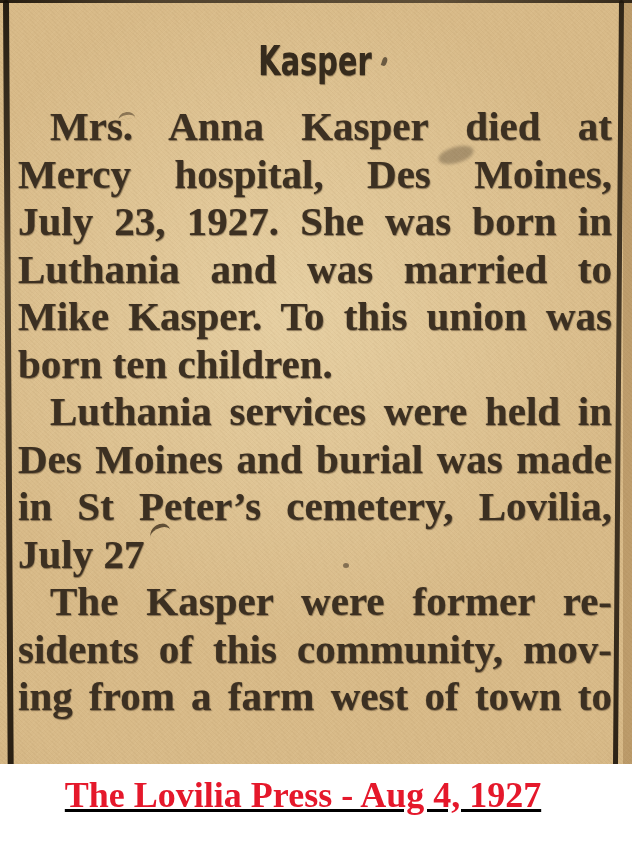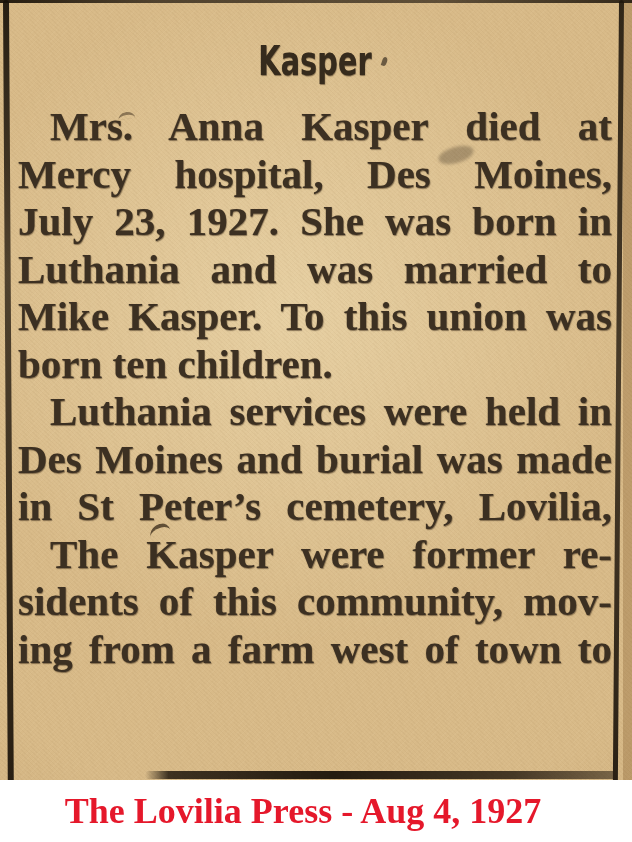--- a/index.html
+++ b/index.html
@@ -97,27 +97,28 @@
   .artifact { position: absolute; z-index: 4; background: var(--ink, #3c3022); }
   .a-headline-comma { left: 382px; top: 57px;  width: 5px;  height: 9px;  border-radius: 50% 50% 50% 0; transform: rotate(18deg); opacity: .7; }
   .a-mrs-tilde      { left: 118px; top: 112px; width: 17px; height: 7px;  background: transparent; border-top: 3px solid rgba(62,46,28,0.5); border-radius: 50% / 100% 100% 0 0; transform: rotate(-8deg); }
   .a-des-smudge     { left: 438px; top: 147px; width: 36px; height: 16px; border-radius: 50%; opacity: .32; filter: blur(1.6px); transform: rotate(-16deg); }
   .a-july-squiggle  { left: 149px; top: 524px; width: 21px; height: 11px; background: transparent; border-top: 4px solid rgba(62,46,28,0.78); border-radius: 60% 40% 0 0 / 100% 80% 0 0; transform: rotate(-14deg); }
   .a-mid-dot        { left: 343px; top: 563px; width: 6px;  height: 5px;  border-radius: 50%; opacity: .55; }
 
   
   .caption-strip {
     position: absolute;
-    left: 0; bottom: 0;
+    left: 0; bottom: 16px;
     width: 632px; height: 62px;
     background: var(--page-bg, #ffffff);
     display: flex;
     align-items: center;
     justify-content: center;
     z-index: 5;
+    text-decoration: underline;
   }
   .caption-text {
     font-family: "Liberation Serif", serif;
     font-weight: bold;
     font-size: 36px;
     color: var(--caption-red, #e5182b);
     transform: translateX(-13px);
     white-space: nowrap;
   }
 </style>
@@ -143,20 +144,21 @@
         <div class="line">July 23, 1927. She was born in</div>
         <div class="line">Luthania and was married to</div>
         <div class="line">Mike Kasper. To this union was</div>
         <div class="line end">born ten children.</div>
       </div>
 
       <div class="para">
         <div class="line indent">Luthania services were held in</div>
         <div class="line">Des Moines and burial was made</div>
         <div class="line">in St Peter’s cemetery, Lovilia,</div>
+        <div class="line end">July 27</div>
       </div>
 
       <div class="para">
         <div class="line indent">The Kasper were former re-</div>
         <div class="line">sidents of this community, mov-</div>
         <div class="line">ing from a farm west of town to</div>
       </div>
     </div>
 
     <div class="artifact a-headline-comma"></div>

